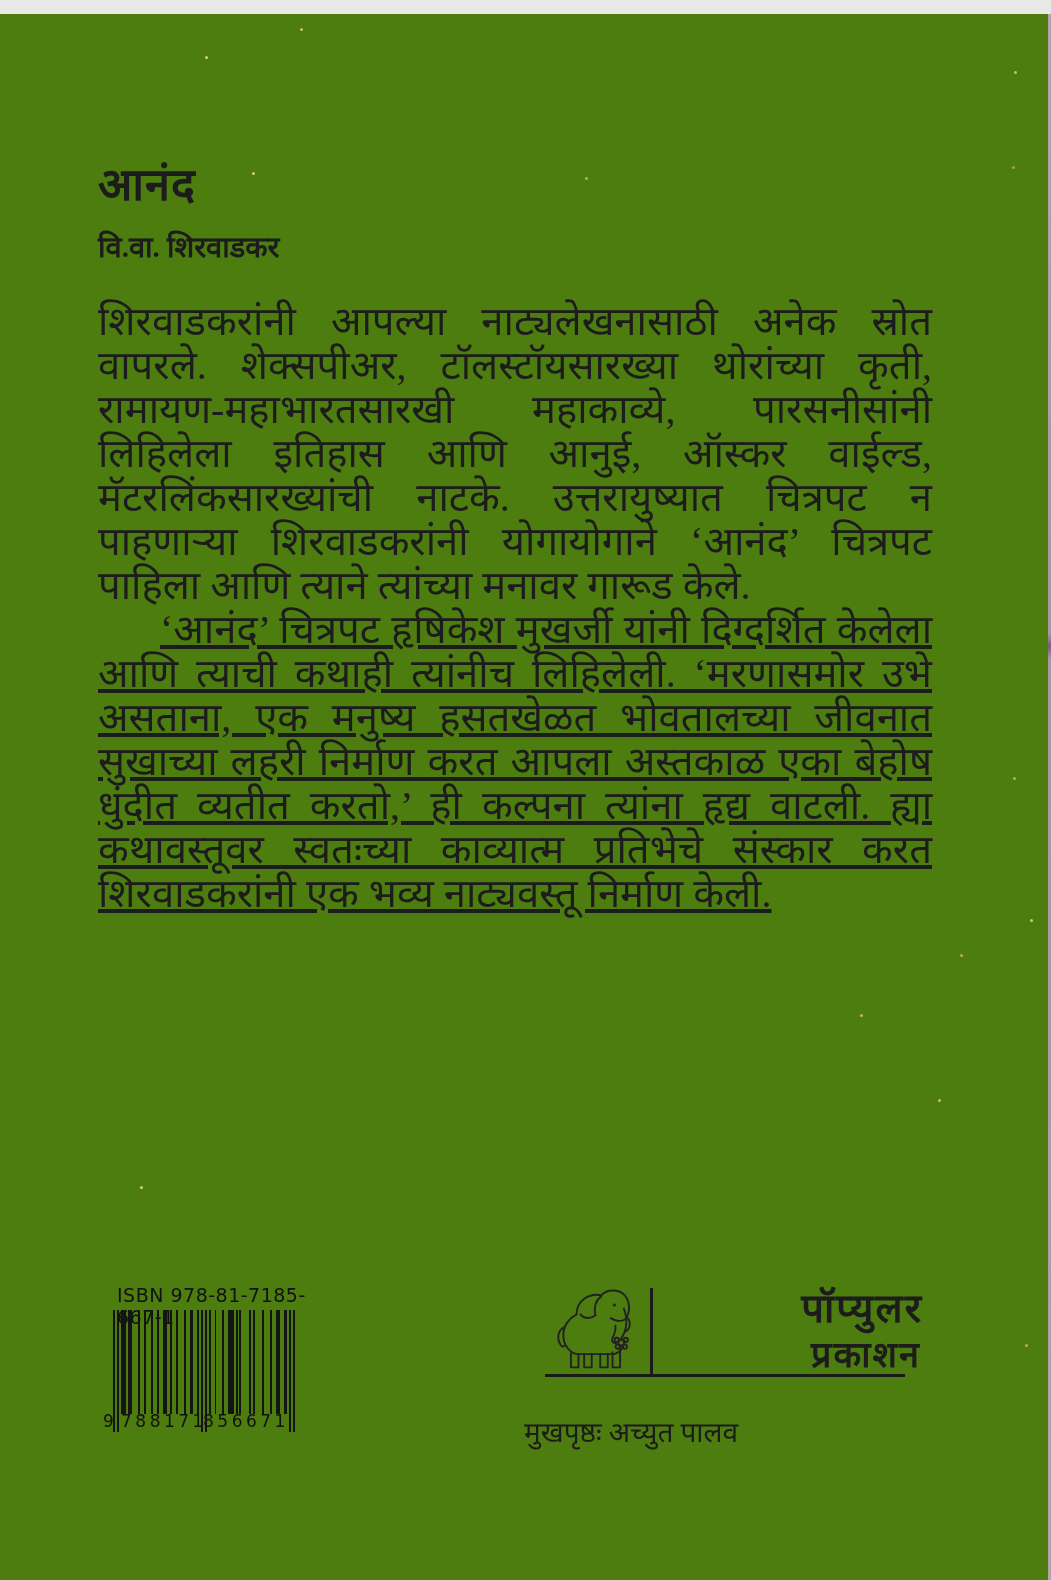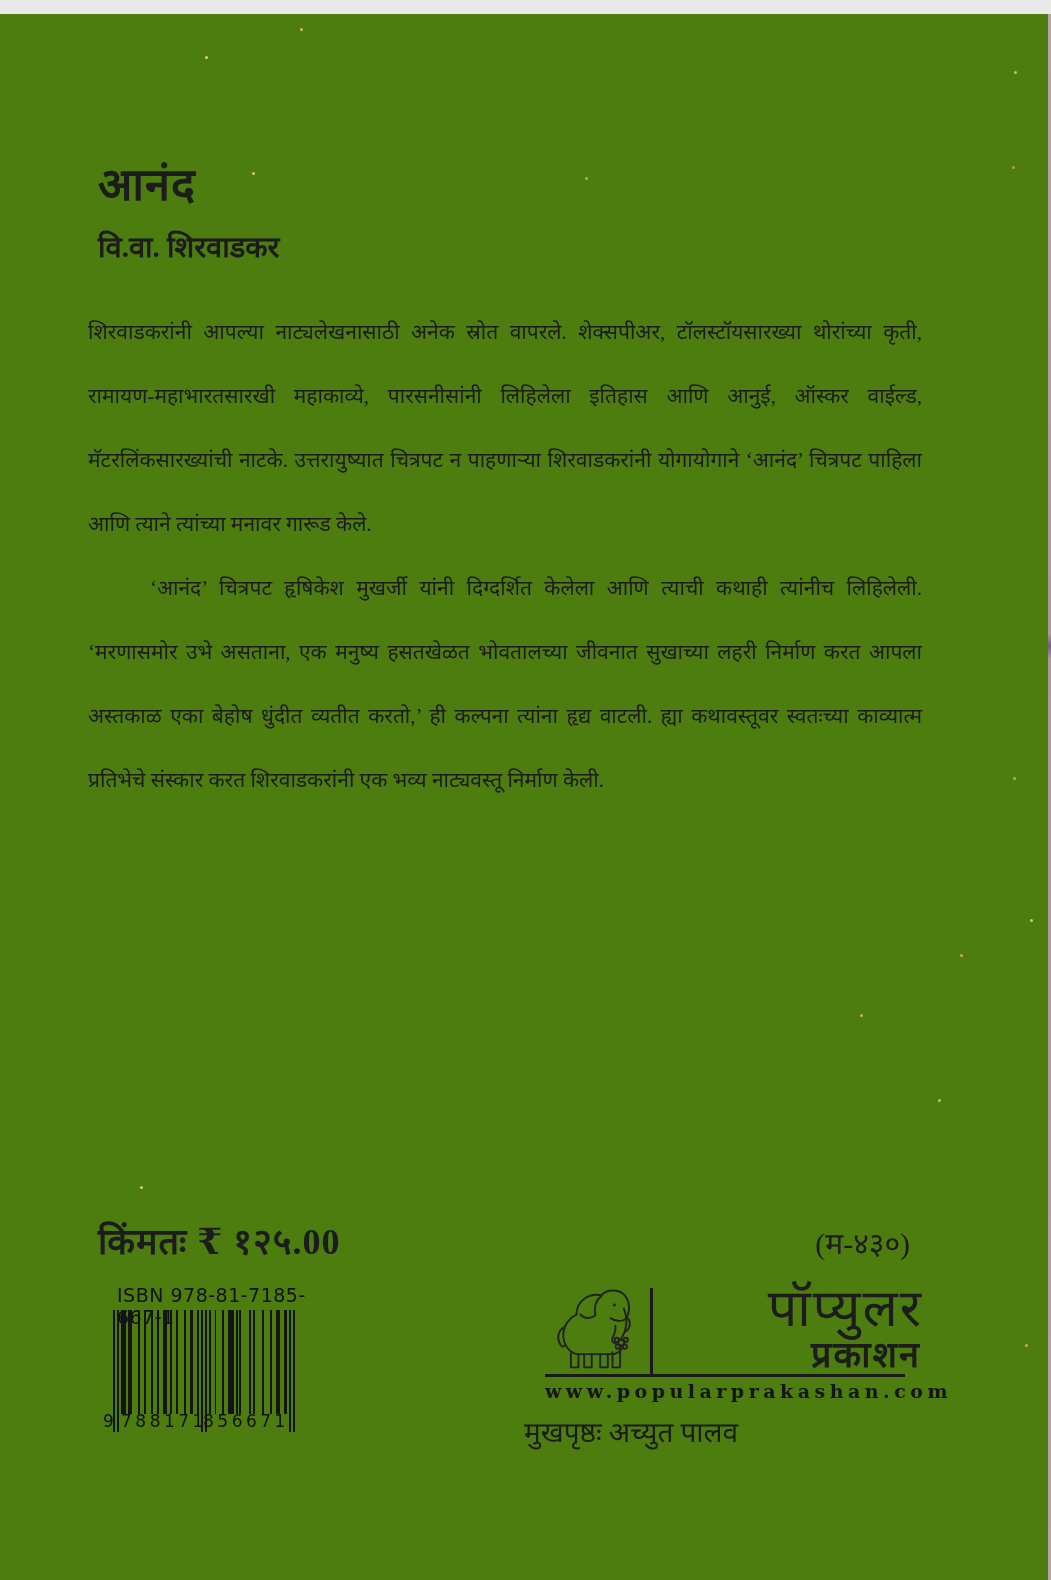--- a/index.html
+++ b/index.html
@@ -14,25 +14,25 @@
   }
   .title{
     position:absolute;left:98px;top:138px;
     font-size:45px;font-weight:700;margin:0;letter-spacing:1px;
   }
   .author{
     position:absolute;left:98px;top:212px;
     font-size:29px;font-weight:600;
   }
   .blurb{
-    position:absolute;left:88px;top:286px;width:834px;
-    font-size:21px;line-height:64px;text-align:justify;
+    position:absolute;left:98px;top:286px;width:834px;
+    font-size:40px;line-height:44px;text-align:justify;
   }
   .blurb p{margin:0;}
-  .blurb p.ind{text-indent:62px;}
+  .blurb p.ind{text-indent:62px;text-decoration:underline;}
   .price-row{
     position:absolute;left:98px;top:1202px;width:812px;
     display:flex;justify-content:space-between;align-items:baseline;
   }
   .price{font-size:36px;font-weight:700;letter-spacing:1px;}
   .price .val{margin-left:10px;}
   .series-code{font-size:30px;font-weight:400;}
   .isbn-block{position:absolute;left:103px;top:1270px;width:205px;height:172px;}
   .isbn{
     margin-left:14px;height:24px;
@@ -48,21 +48,21 @@
     font-size:17px;color:#121212;
   }
   .bc-digits .d1{width:18px;text-align:left;}
   .bc-digits .d2{width:82px;text-align:left;letter-spacing:3.5px;}
   .bc-digits .d3{width:84px;text-align:right;letter-spacing:3.5px;}
   .logo{position:absolute;left:545px;top:1262px;width:378px;height:140px;}
   .eleph{position:absolute;left:2px;top:10px;width:97px;height:87px;}
   .vrule{position:absolute;left:105px;top:12px;width:3px;height:86px;background:#1a1a1a;}
   .pub1{
     position:absolute;right:0;top:6px;width:262px;
-    font-size:52px;line-height:54px;font-weight:400;text-align:right;letter-spacing:2px;
+    font-size:40px;line-height:54px;font-weight:700;text-align:right;letter-spacing:2px;
   }
   .pub2{
     position:absolute;right:2px;top:60px;
     font-size:36px;line-height:38px;font-weight:700;text-align:center;letter-spacing:2px;
   }
   .hrule{position:absolute;left:0;top:98px;width:360px;height:3px;background:#1a1a1a;}
   .url{
     position:absolute;left:0;top:104px;width:360px;
     font-family:"DejaVu Serif","Liberation Serif",serif;
     font-size:19px;font-weight:700;letter-spacing:4.5px;text-align:center;color:#141414;
@@ -94,26 +94,20 @@
 <div class="page">
 
   <h1 class="title">आनंद</h1>
   <div class="author">वि.वा. शिरवाडकर</div>
 
   <div class="blurb">
     <p>शिरवाडकरांनी आपल्या नाट्यलेखनासाठी अनेक स्रोत वापरले. शेक्सपीअर, टॉलस्टॉयसारख्या थोरांच्या कृती, रामायण-महाभारतसारखी महाकाव्ये, पारसनीसांनी लिहिलेला इतिहास आणि आनुई, ऑस्कर वाईल्ड, मॅटरलिंकसारख्यांची नाटके. उत्तरायुष्यात चित्रपट न पाहणाऱ्या शिरवाडकरांनी योगायोगाने ‘आनंद’ चित्रपट पाहिला आणि त्याने त्यांच्या मनावर गारूड केले.</p>
     <p class="ind">‘आनंद’ चित्रपट हृषिकेश मुखर्जी यांनी दिग्दर्शित केलेला आणि त्याची कथाही त्यांनीच लिहिलेली. ‘मरणासमोर उभे असताना, एक मनुष्य हसतखेळत भोवतालच्या जीवनात सुखाच्या लहरी निर्माण करत आपला अस्तकाळ एका बेहोष धुंदीत व्यतीत करतो,’ ही कल्पना त्यांना हृद्य वाटली. ह्या कथावस्तूवर स्वतःच्या काव्यात्म प्रतिभेचे संस्कार करत शिरवाडकरांनी एक भव्य नाट्यवस्तू निर्माण केली.</p>
   </div>
 
-  <div class="price-row">
-    <div class="price">
-      <span>किंमतः</span><span class="val">₹ १२५.00</span>
-    </div>
-    <div class="series-code">(म-४३०)</div>
-  </div>
 
   <div class="isbn-block">
     <div class="isbn">ISBN 978-81-7185-667-1</div>
     <svg id="barcode" viewBox="0 0 95 40" preserveAspectRatio="none" shape-rendering="crispEdges">
         <rect x="0" y="0" width="1" height="40"></rect>
         <rect x="2" y="0" width="1" height="40"></rect>
         <rect x="4" y="0" width="1" height="34"></rect>
         <rect x="5" y="0" width="1" height="34"></rect>
         <rect x="6" y="0" width="1" height="34"></rect>
         <rect x="8" y="0" width="1" height="34"></rect>
@@ -175,20 +169,19 @@
       <circle cx="77" cy="60" r="3.2"></circle>
       <circle cx="82" cy="57" r="2.3"></circle>
       <circle cx="72.5" cy="57" r="2.3"></circle>
       <circle cx="73.5" cy="64" r="2.3"></circle>
       <circle cx="81" cy="64" r="2.3"></circle>
     </svg>
     <div class="vrule"></div>
     <div class="pub1">पॉप्युलर</div>
     <div class="pub2">प्रकाशन</div>
     <div class="hrule"></div>
-    <div class="url">www.popularprakashan.com</div>
   </div>
 
   <div class="credit">मुखपृष्ठः अच्युत पालव</div>
 
   <div class="speckles"></div>
   <div class="scan-edge"></div>
 </div>
 
 </body></html>

